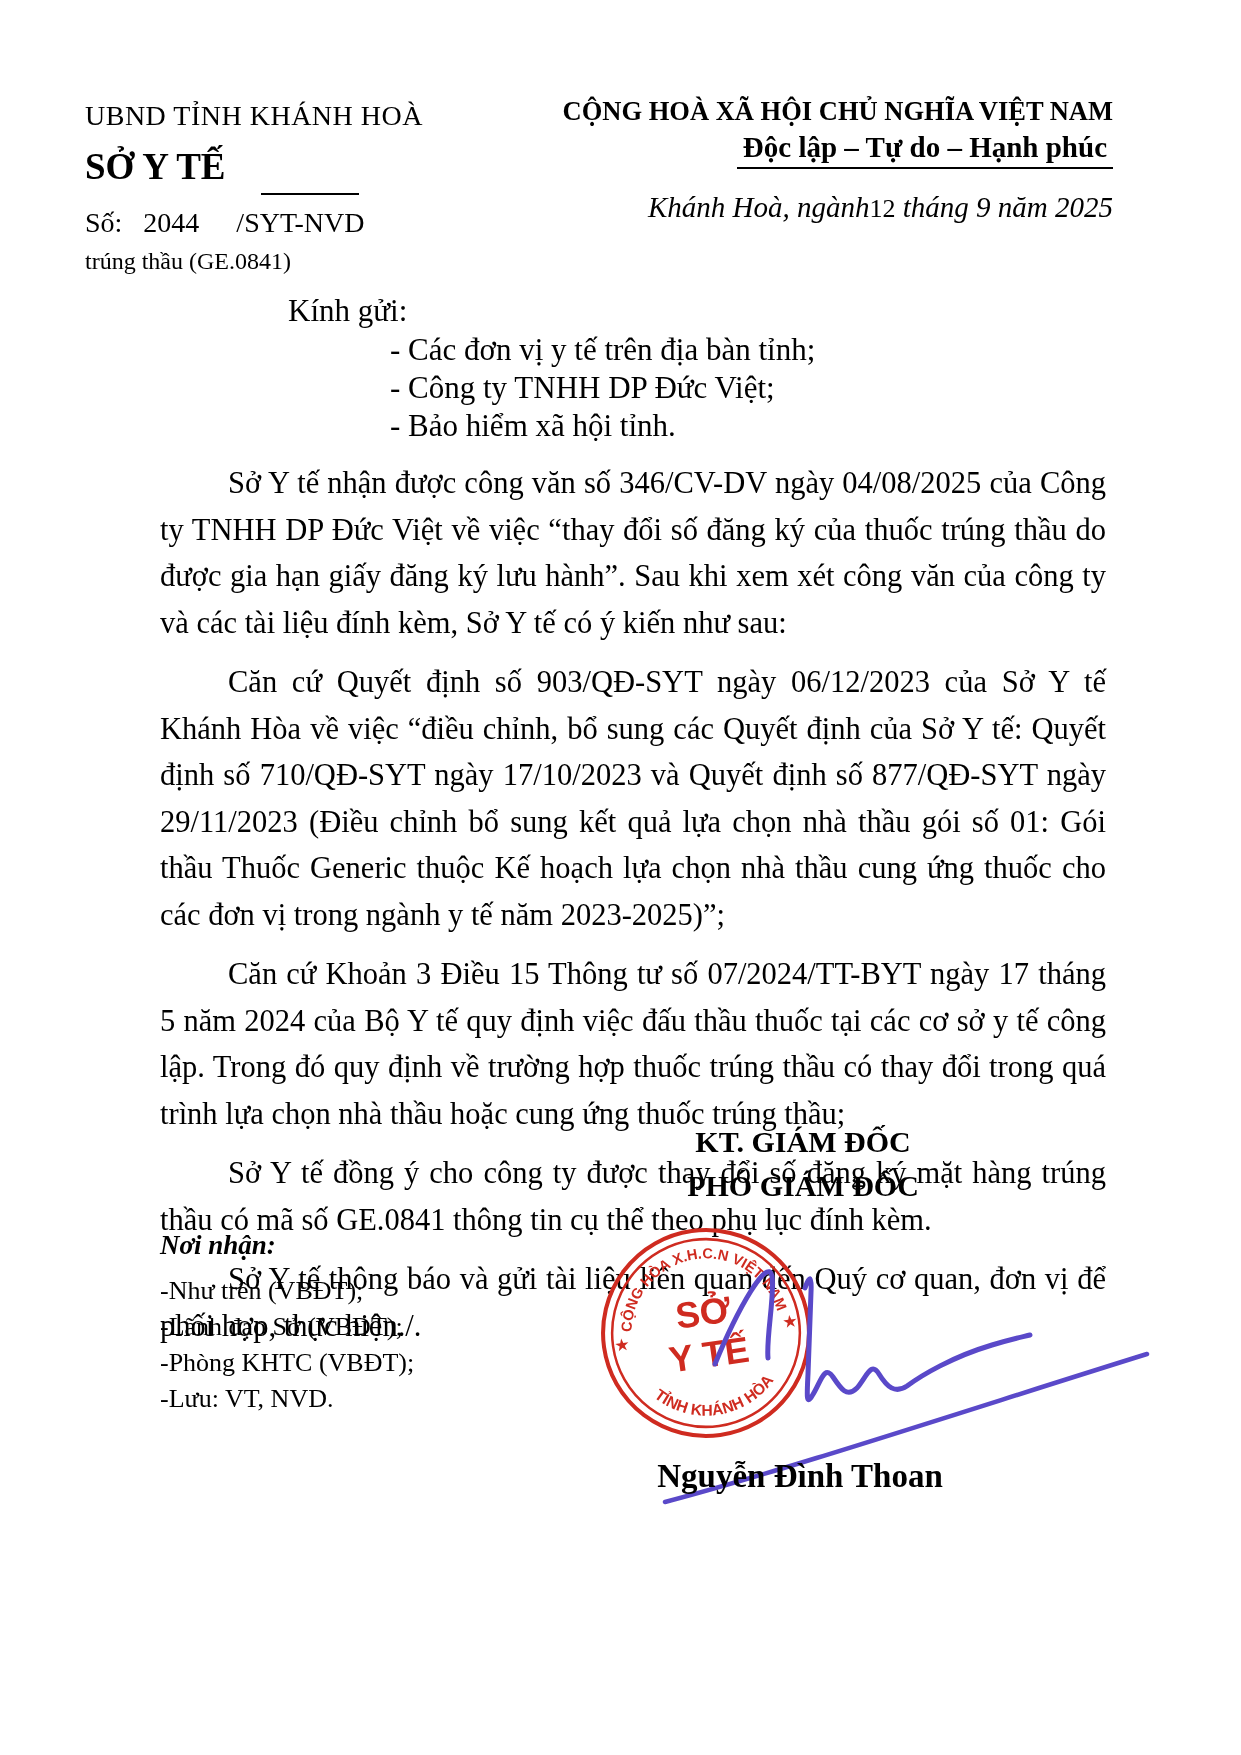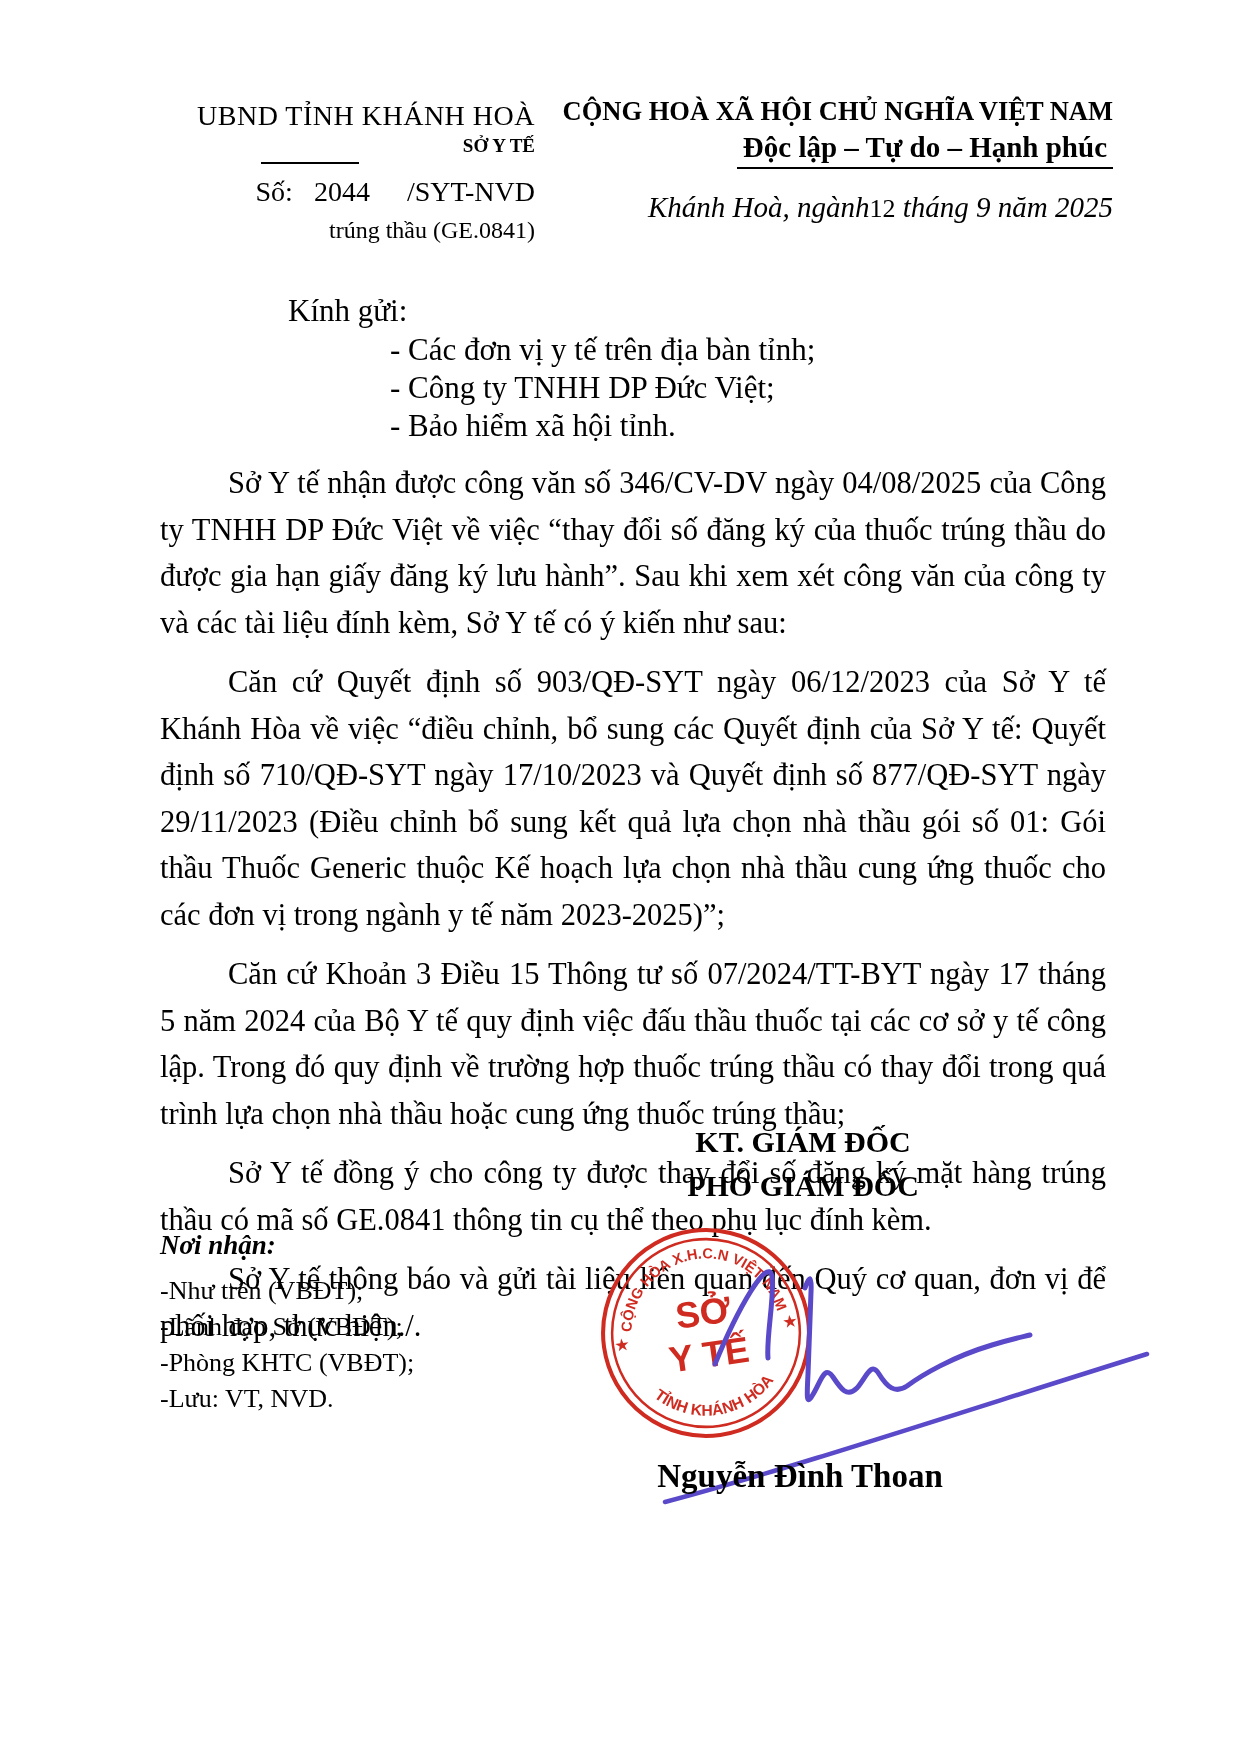--- a/index.html
+++ b/index.html
@@ -2,23 +2,23 @@
 <html><head>
 <meta charset="utf-8">
 <style>
   html,body{margin:0;padding:0;background:#888;}
   .page{
     position:relative; width:1241px; height:1755px; background:#ffffff;
     font-family:"Liberation Serif", serif; color:#000; overflow:hidden;
     margin:0 auto;
   }
   
-  .hdr-left{position:absolute; left:85px; top:100px; width:450px; text-align:right;}
+  .hdr-left{position:absolute; left:85px; top:100px; width:450px; text-align:left;}
   .org-parent{font-size:28px; letter-spacing:.5px;}
-  .org{font-size:19px; font-weight:bold; margin-top:3px;}
+  .org{font-size:37px; font-weight:bold; margin-top:13px;}
   .org-rule{width:98px; border-bottom:2.5px solid #000; margin:5px auto 12px auto;}
   .doc-no{font-size:28px;}
   .doc-no .num{margin:0 30px 0 14px;}
   .subject{font-size:24px; line-height:31px; margin-top:7px;}
   .hdr-right{position:absolute; left:543px; top:96px; width:570px; text-align:right;}
   .nat-title{font-size:26.5px; font-weight:bold;}
   .nat-motto{display:inline-block; font-size:29px; font-weight:bold; margin-top:4px;
              border-bottom:2.5px solid #000; padding:0 6px 3px 6px;}
   .date-line{font-size:29px; font-style:italic; margin-top:22px;}
   .date-line .day{font-style:normal; font-size:26px;}

